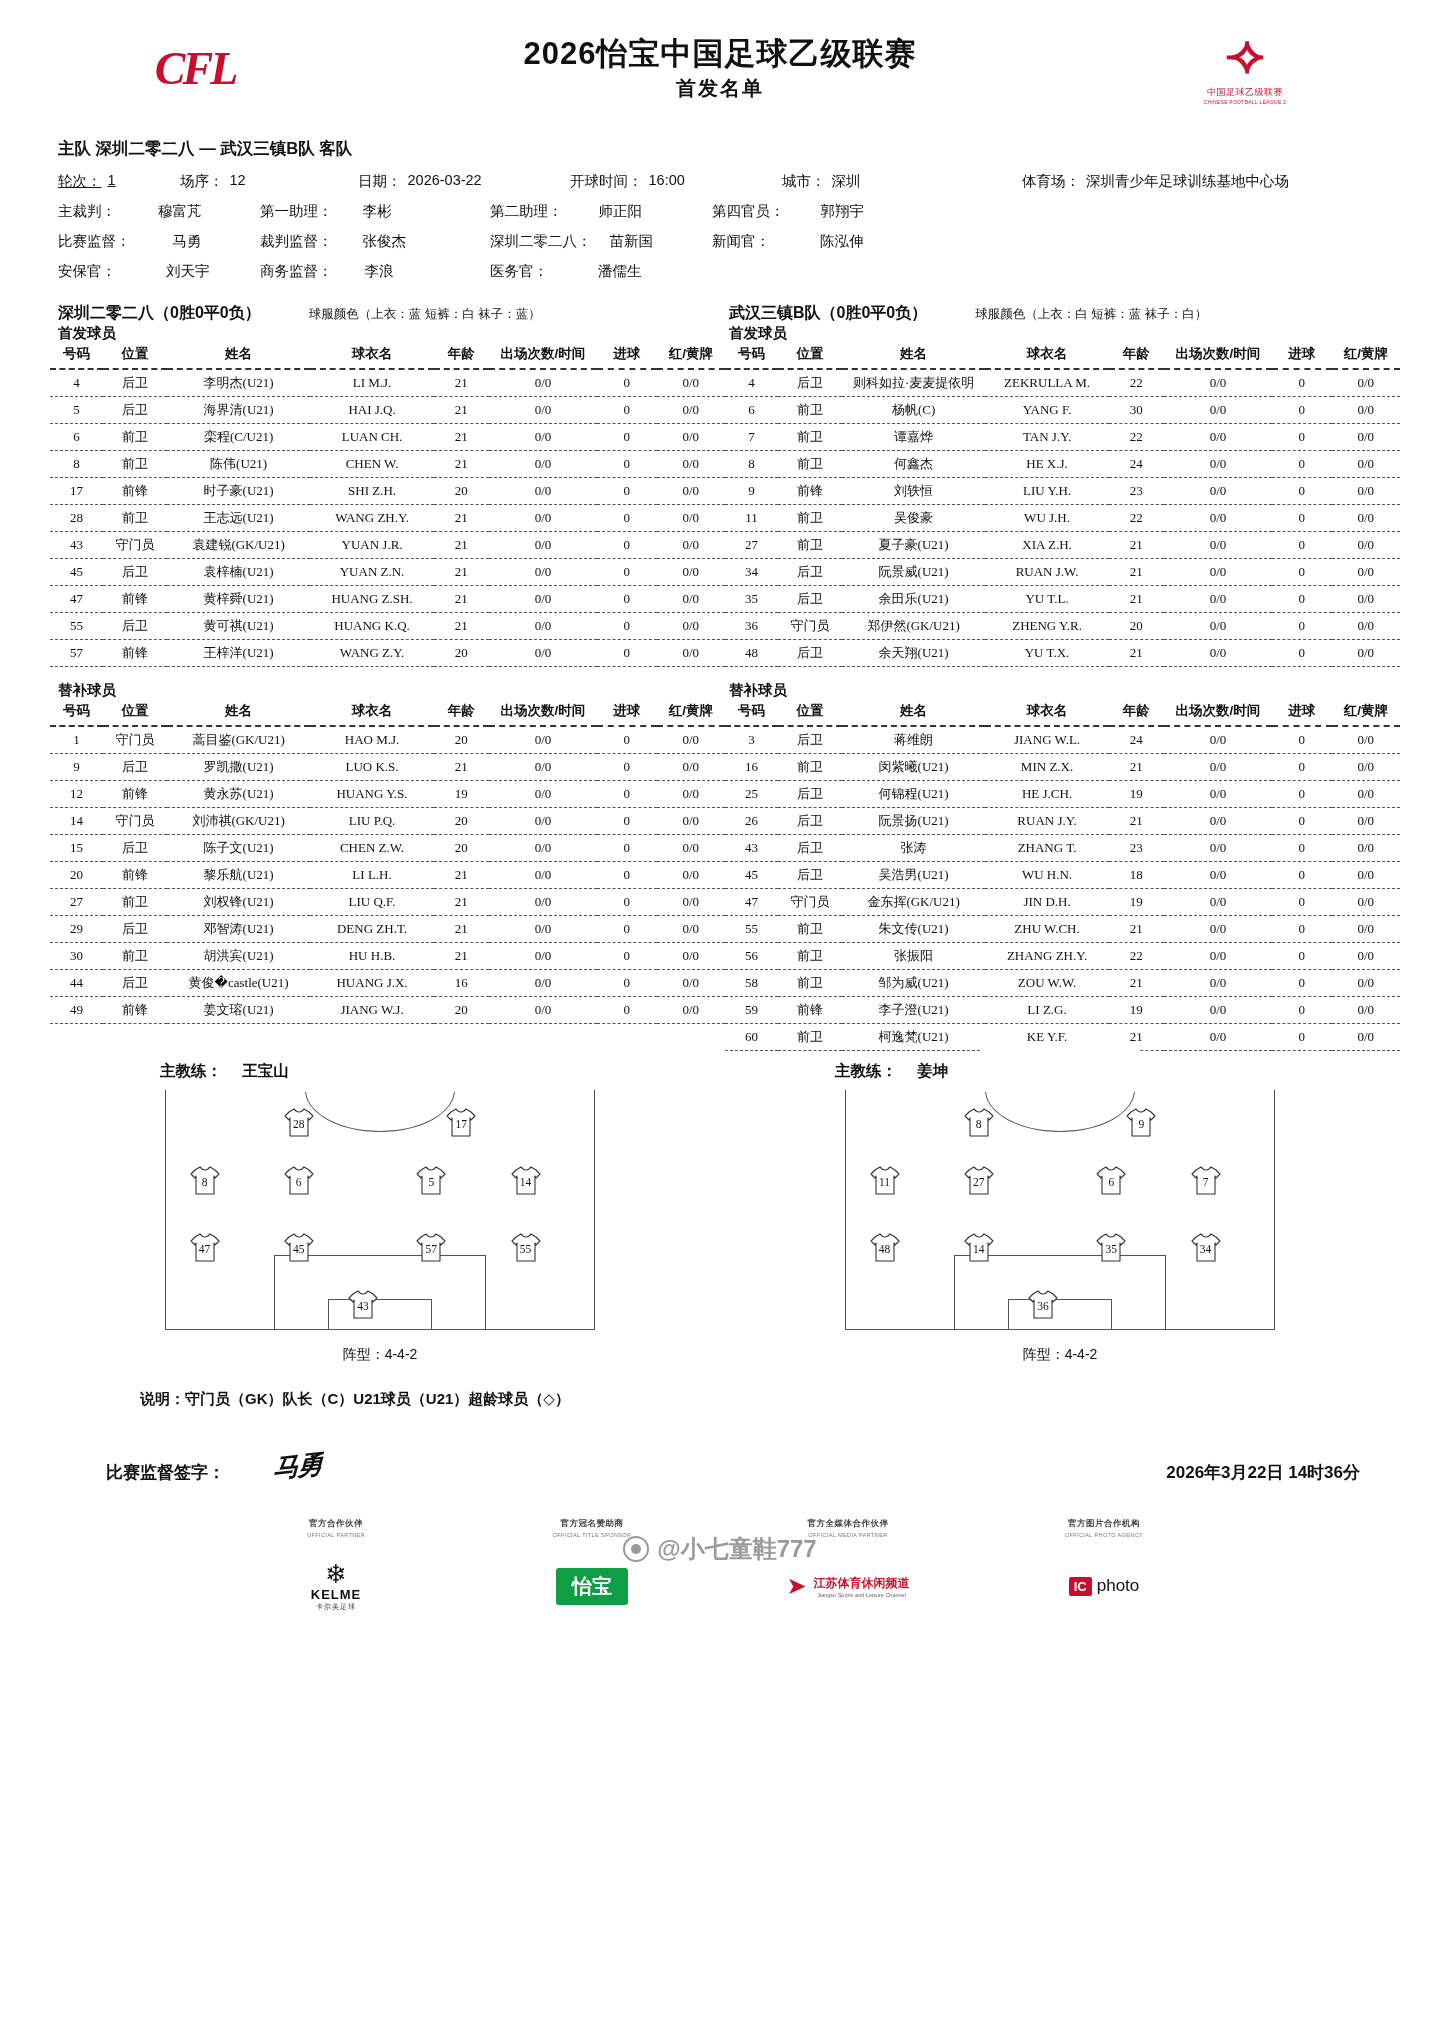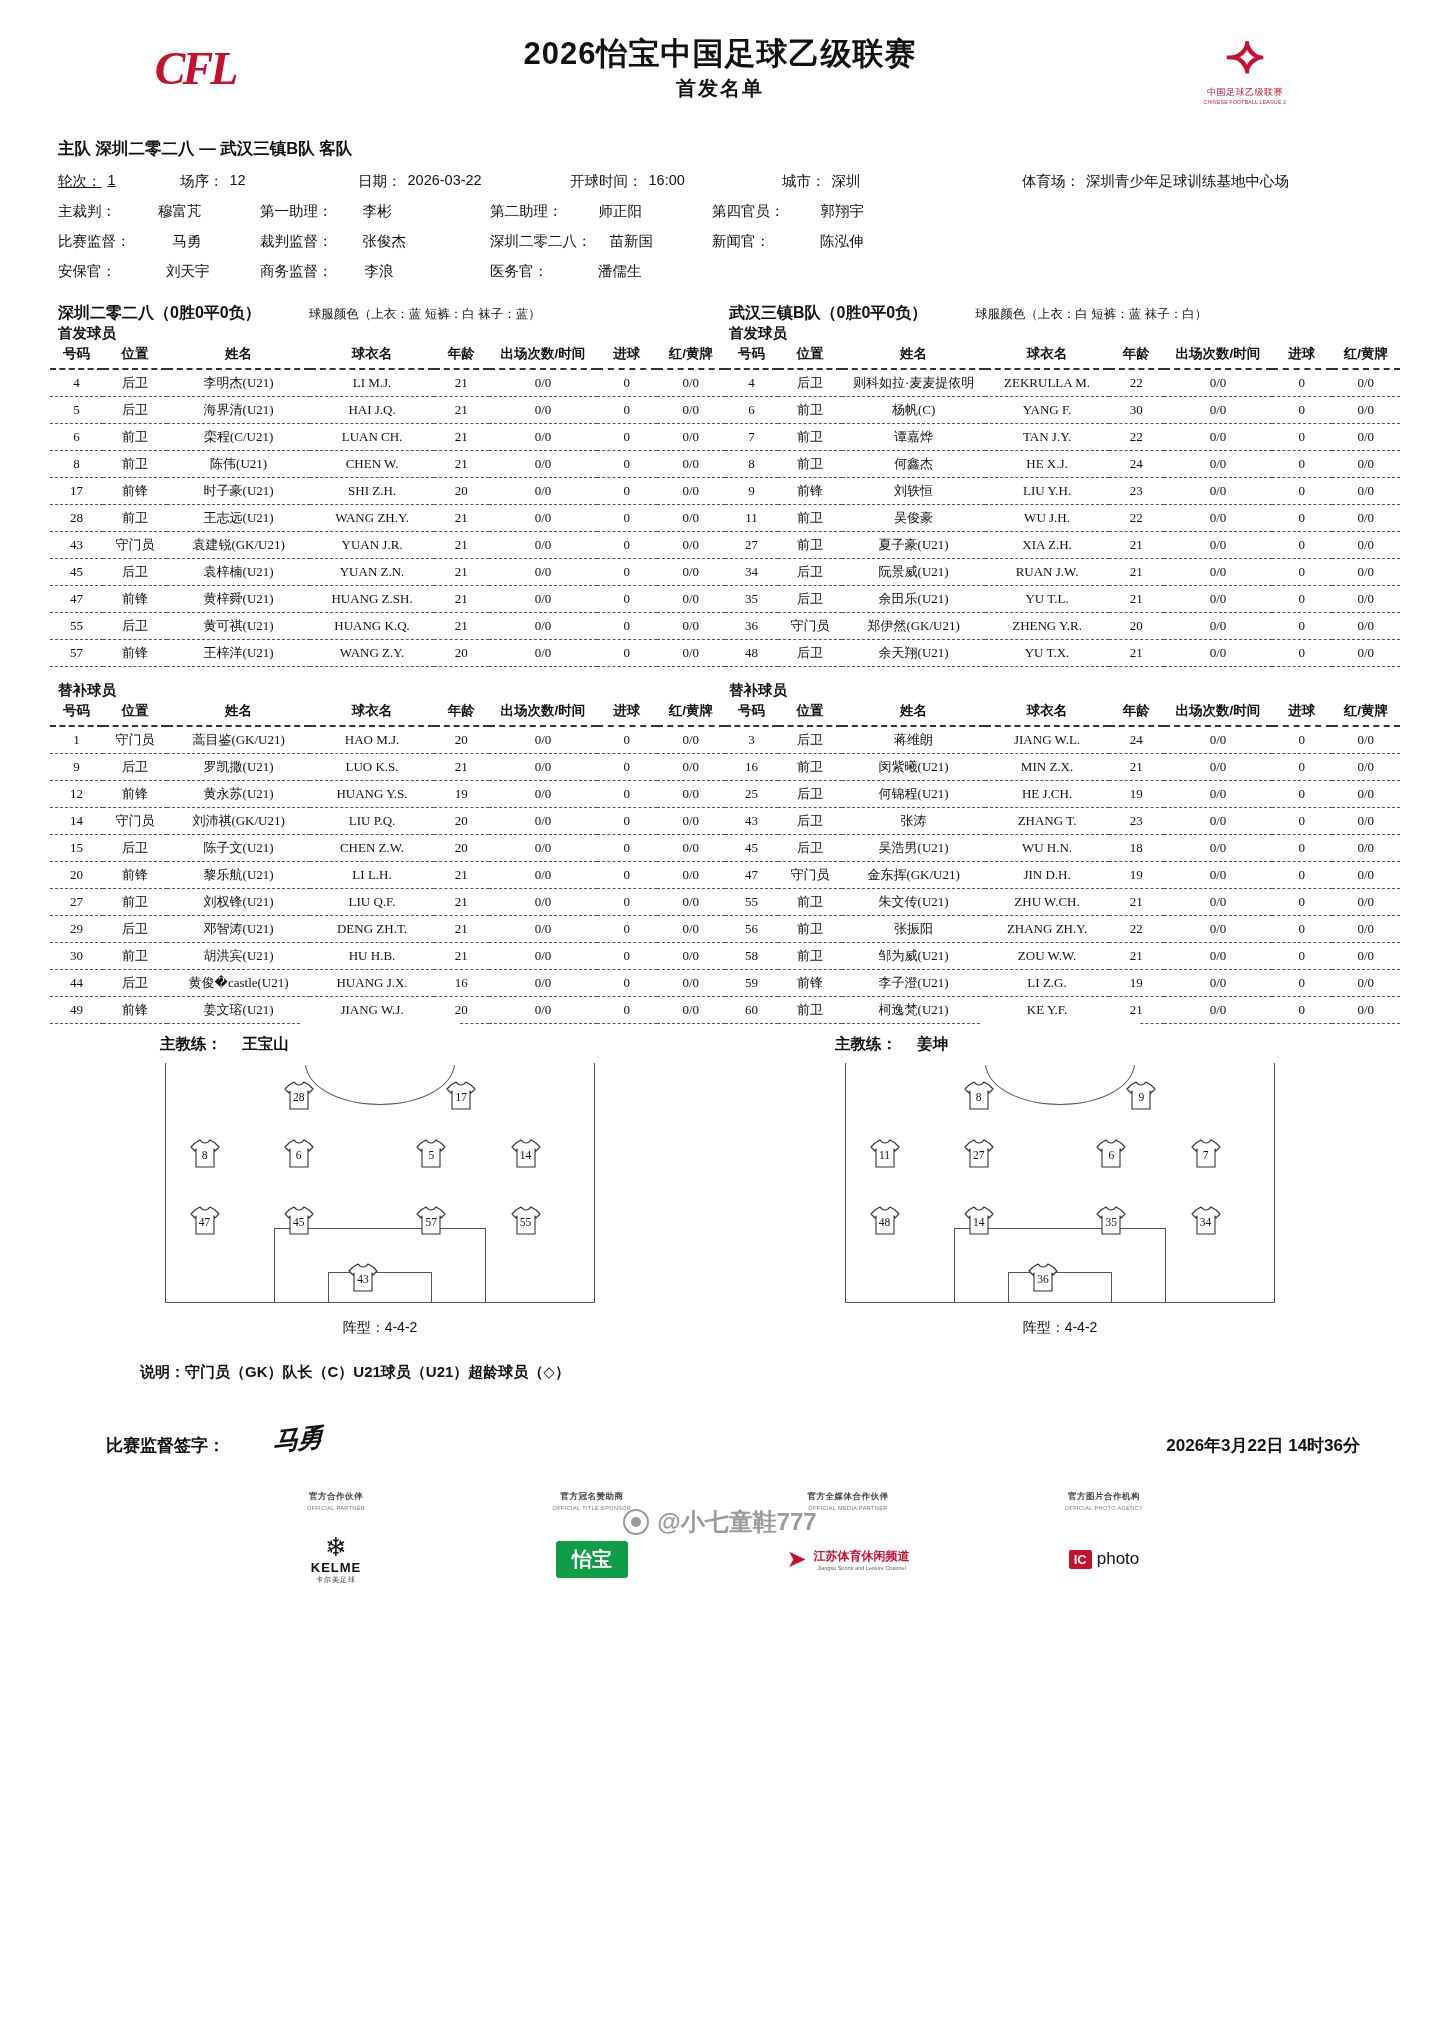--- a/index.html
+++ b/index.html
@@ -674,20 +674,30 @@
               <td class="c-no">25</td>
               <td class="c-pos">后卫</td>
               <td class="c-name nm">何锦程(U21)</td>
               <td class="c-jersey">HE J.CH.</td>
               <td class="c-age">19</td>
               <td class="c-apps">0/0</td>
               <td class="c-goal">0</td>
               <td class="c-card">0/0</td>
             </tr>
             <tr>
+              <td class="c-no">26</td>
+              <td class="c-pos">后卫</td>
+              <td class="c-name nm">阮景扬(U21)</td>
+              <td class="c-jersey">RUAN J.Y.</td>
+              <td class="c-age">21</td>
+              <td class="c-apps">0/0</td>
+              <td class="c-goal">0</td>
+              <td class="c-card">0/0</td>
+            </tr>
+            <tr>
               <td class="c-no">43</td>
               <td class="c-pos">后卫</td>
               <td class="c-name nm">张涛</td>
               <td class="c-jersey">ZHANG T.</td>
               <td class="c-age">23</td>
               <td class="c-apps">0/0</td>
               <td class="c-goal">0</td>
               <td class="c-card">0/0</td>
             </tr>
             <tr>

